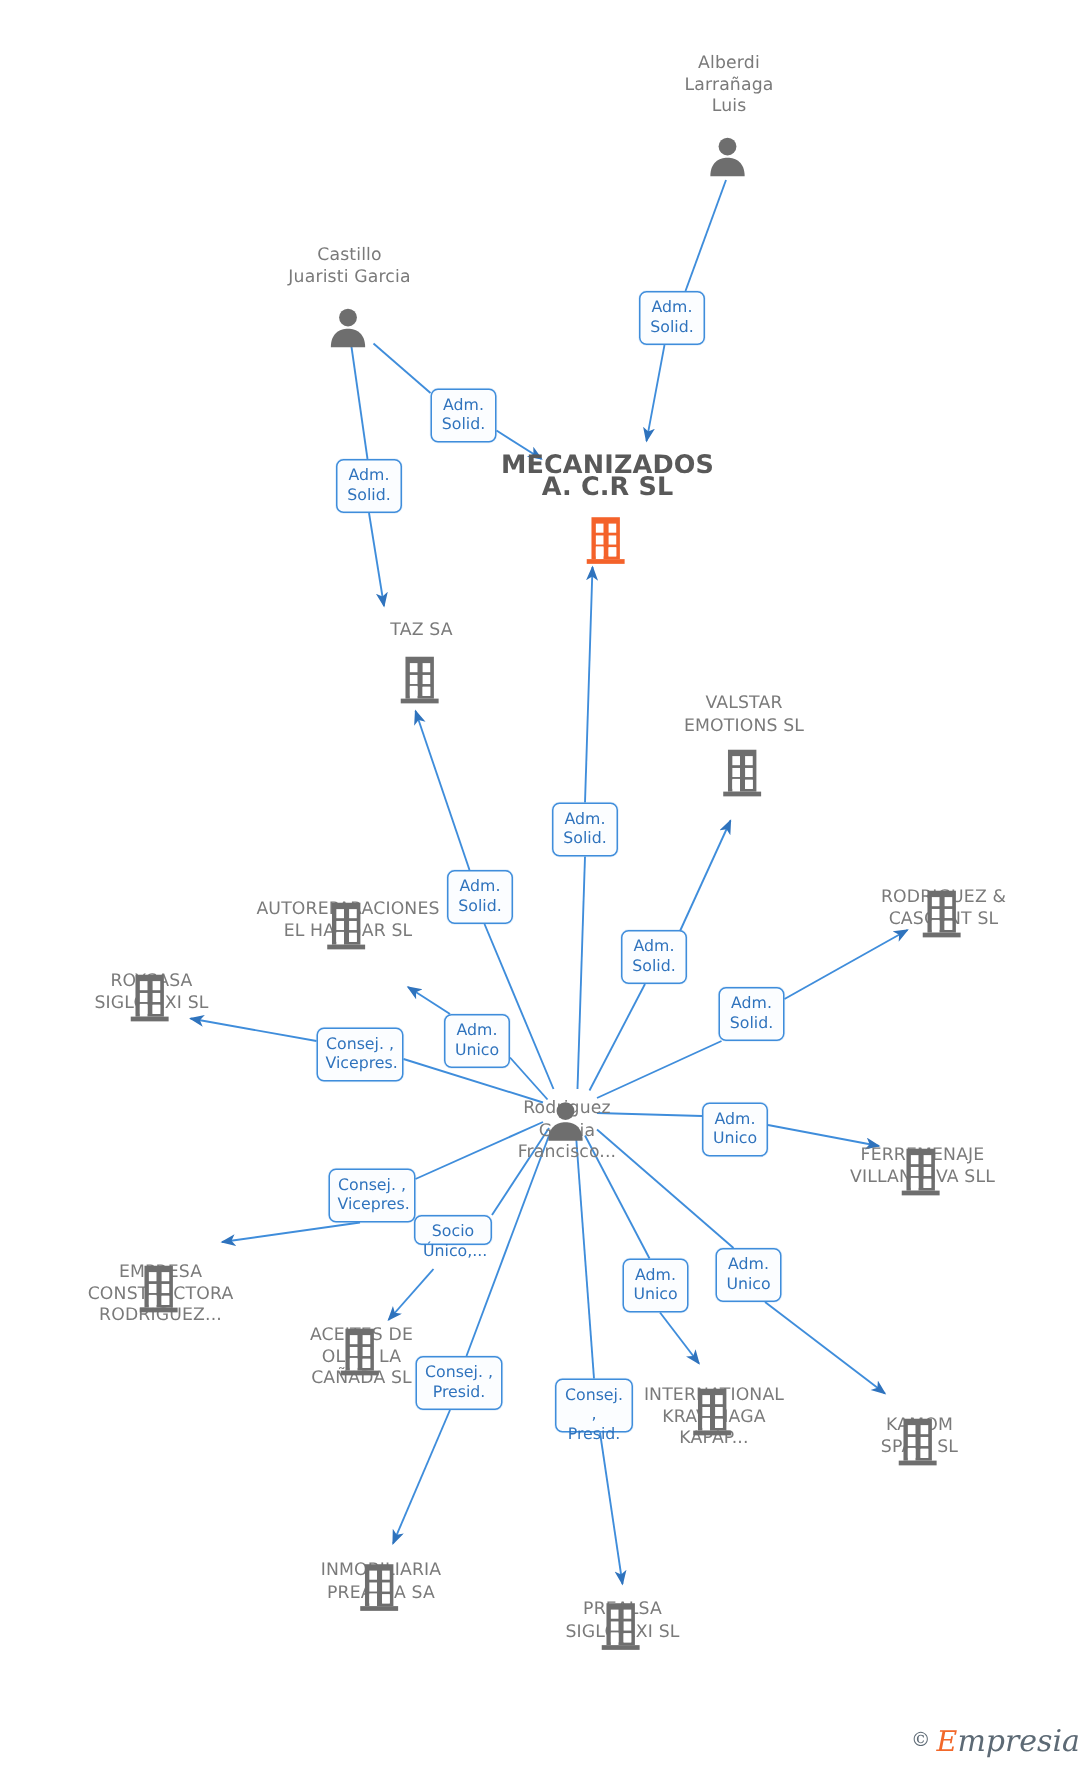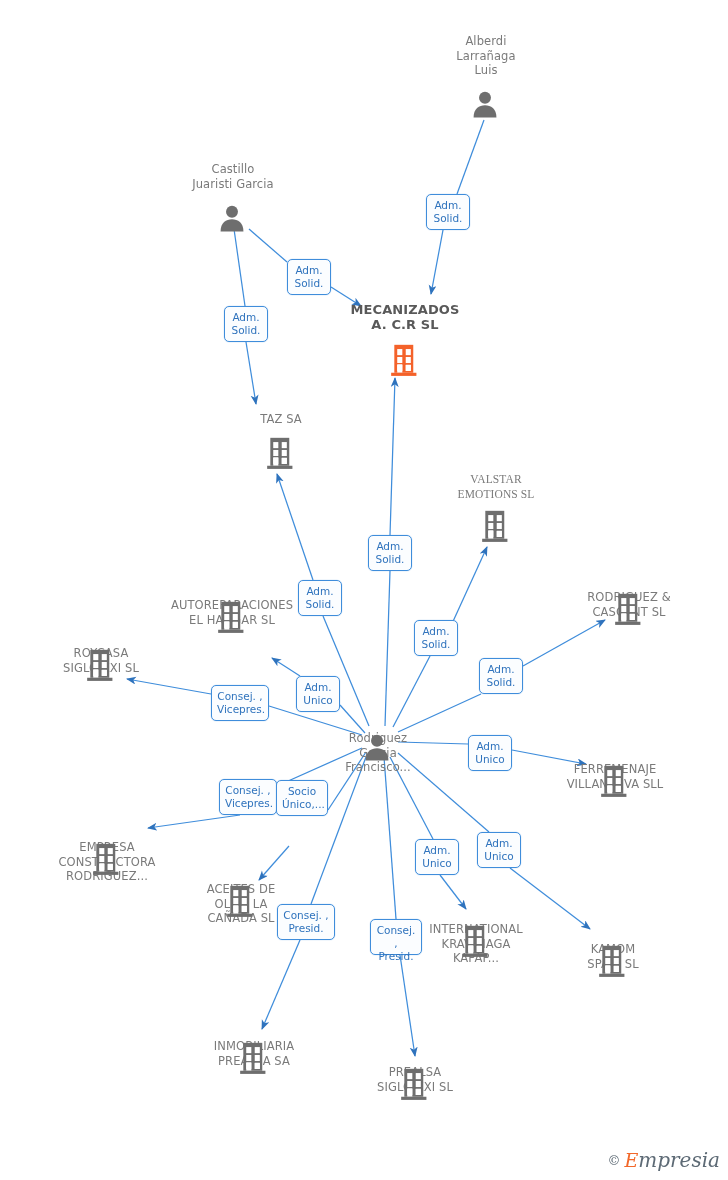--- a/index.html
+++ b/index.html
@@ -29,21 +29,21 @@
   }
   .node .label{
     font-size:11.5px;
     color:#7a7a7a;
     letter-spacing:.1px;
     white-space:pre-line;
   }
   .node.company-main .label{
     color:#595959;
     font-weight:bold;
-    font-size:13px;
+    font-size:17px;
   }
   .node .glyph{
     display:block;
     margin:2px auto 0 auto;
     width:30px;height:34px;
   }
   .node.person .glyph{width:28px;height:28px;}
   .node.label-below .label{margin-top:2px;}
   
   .chip{
@@ -172,21 +172,21 @@
             <rect x="12.6" y="5" width="4.2" height="5" fill="#fff"></rect>
             <rect x="12.6" y="11.5" width="4.2" height="5" fill="#fff"></rect>
             <rect x="12.6" y="18" width="4.2" height="5" fill="#fff"></rect>
     <rect x="5.6" y="24.5" width="0" height="0" fill="#fff"></rect>
     <rect x="5.6" y="17.5" width="4.2" height="7" fill="#fff"></rect>
     <rect x="12.6" y="18" width="4.2" height="5" fill="#fff"></rect>
     <rect x="0.6" y="24.5" width="20.8" height="2.6" fill="#6e6e6e"></rect>
   </svg>
         </div>
       </div>
-      <div class="node company" style="left: 496px; top: 472px; font-family: Liberation Serif, serif;">
+      <div class="node company" style="left: 496px; top: 461px;">
         <div class="label">VALSTAR
 EMOTIONS SL</div>
         <div style="position: absolute; left: 60px; top: 35px;">
           <svg class="glyph" viewBox="0 0 24 28">
     <rect x="3.2" y="1.5" width="15.6" height="23" fill="#6e6e6e"></rect>
     <rect x="5.6" y="5" width="4.2" height="5" fill="#fff"></rect>
             <rect x="5.6" y="11.5" width="4.2" height="5" fill="#fff"></rect>
             <rect x="5.6" y="18" width="4.2" height="5" fill="#fff"></rect>
             <rect x="12.6" y="5" width="4.2" height="5" fill="#fff"></rect>
             <rect x="12.6" y="11.5" width="4.2" height="5" fill="#fff"></rect>
@@ -419,21 +419,21 @@
       <div class="chip" style="left: 479px; top: 658px; width: 44px; height: 36px;">Adm.
 Solid.</div>
       <div class="chip" style="left: 296px; top: 676px; width: 44px; height: 36px;">Adm.
 Unico</div>
       <div class="chip" style="left: 211px; top: 685px; width: 58px; height: 36px;">Consej. ,
 Vicepres.</div>
       <div class="chip" style="left: 468px; top: 735px; width: 44px; height: 36px;">Adm.
 Unico</div>
       <div class="chip" style="left: 219px; top: 779px; width: 58px; height: 36px;">Consej. ,
 Vicepres.</div>
-      <div class="chip" style="left: 276px; top: 780px; width: 52px; height: 36px;">Socio
+      <div class="chip" style="left: 276px; top: 810px; width: 52px; height: 20px;">Socio
 Único,...</div>
       <div class="chip" style="left: 415px; top: 839px; width: 44px; height: 36px;">Adm.
 Unico</div>
       <div class="chip" style="left: 477px; top: 832px; width: 44px; height: 36px;">Adm.
 Unico</div>
       <div class="chip" style="left: 277px; top: 904px; width: 58px; height: 36px;">Consej. ,
 Presid.</div>
       <div class="chip" style="left: 370px; top: 919px; width: 52px; height: 36px;">Consej. ,
 Presid.</div>
     </div>

